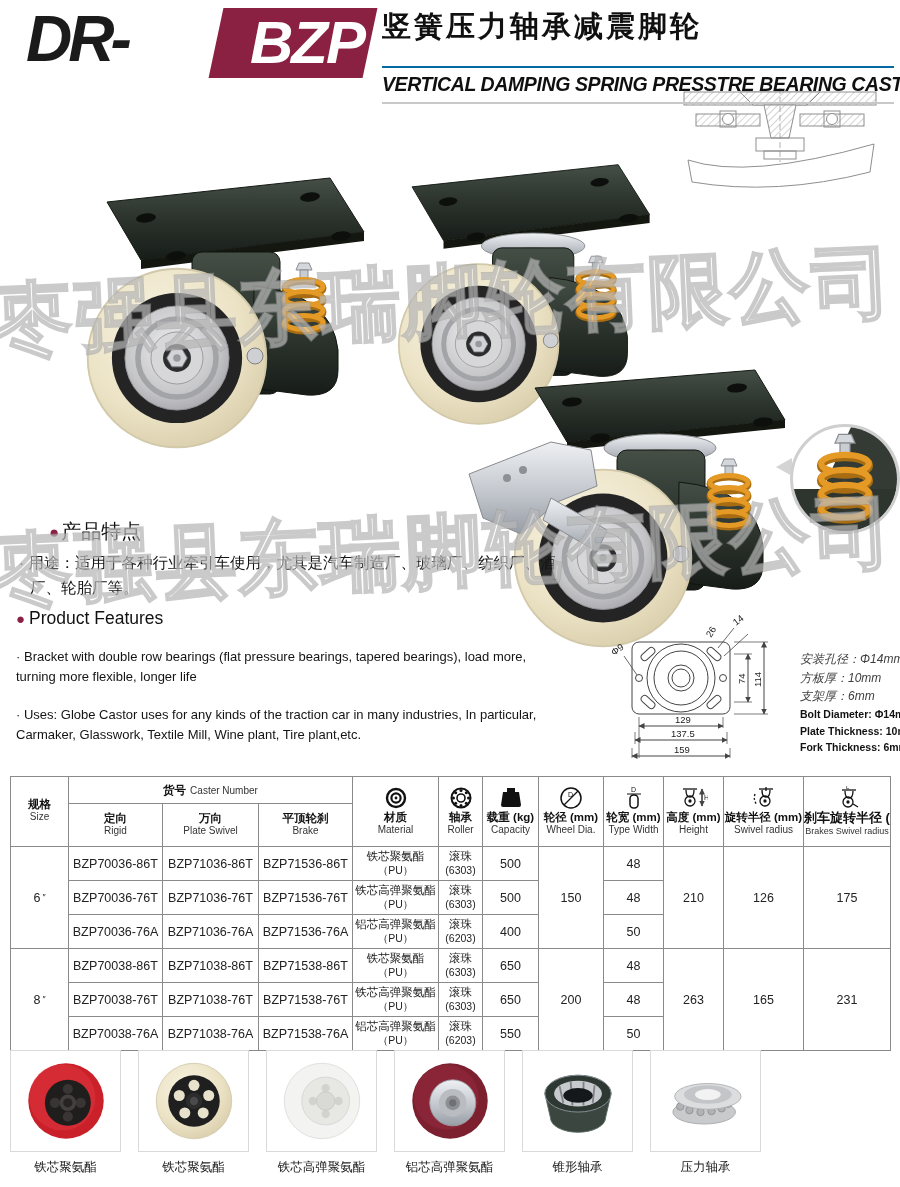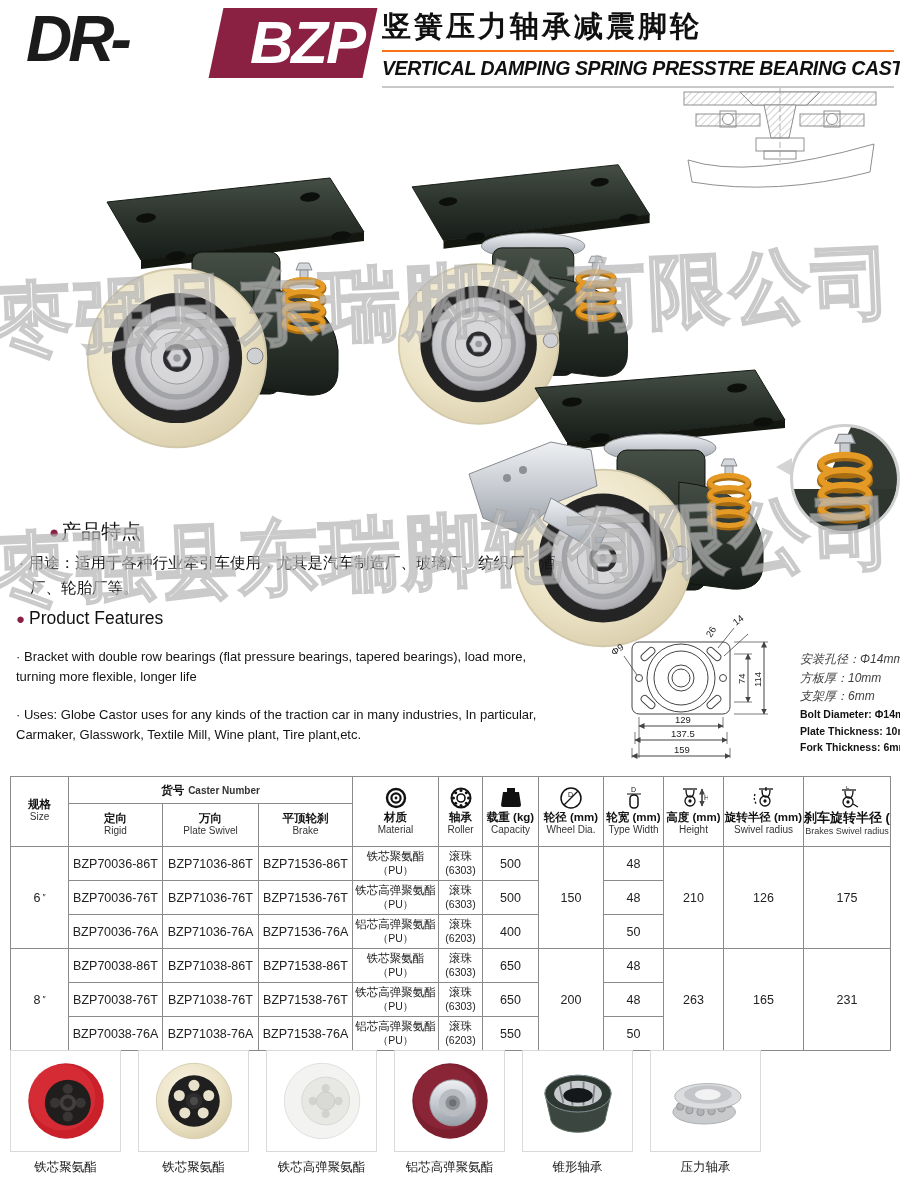--- a/index.html
+++ b/index.html
@@ -8,21 +8,21 @@
 
   
   .logo-dr{position:absolute;left:26px;top:2px;font-size:64px;font-weight:bold;font-style:italic;
            letter-spacing:-4px;color:#1b1b1b;z-index:7;}
   .logo-bzp-box{position:absolute;left:216px;top:8px;width:154px;height:70px;background:#8a2142;
                 transform:skewX(-12deg);z-index:6;}
   .logo-bzp{position:absolute;left:226px;top:8px;font-size:60px;font-weight:bold;font-style:italic;
             letter-spacing:-2px;color:#fff;z-index:7;margin-left:24px;}
   .title-block{position:absolute;left:382px;top:7px;width:512px;z-index:7;}
   .title-cn{font-size:29px;font-weight:bold;color:#101010;letter-spacing:3px;
-            padding-bottom:3px;border-bottom:2px solid #f97316;}
+            padding-bottom:19px;border-bottom:2px solid #0369a1;}
   .title-en{font-size:19.5px;font-weight:bold;font-style:italic;color:#101010;letter-spacing:-0.4px;
             padding-top:5px;padding-bottom:6px;border-bottom:2px solid #c8c8c8;white-space:nowrap;}
 
   
   .wm{position:absolute;left:-8px;width:930px;font-size:80px;font-weight:bold;white-space:nowrap;
       color:rgba(255,255,255,0.40);-webkit-text-stroke:2px rgba(158,158,158,0.55);
       z-index:10;pointer-events:none;letter-spacing:2px;}
   .wm1{top:248px;transform:rotate(-2.5deg);}
   .wm2{top:498px;transform:rotate(-2.5deg);}
 
@@ -53,21 +53,21 @@
 
   
   .spec-table{position:absolute;left:10px;top:776px;z-index:6;border-collapse:collapse;background:#fff;
               table-layout:fixed;width:880px;}
   .spec-table td,.spec-table th{border:1px solid #8a8a8a;text-align:center;vertical-align:middle;
               padding:0;color:#222;font-weight:normal;overflow:hidden;}
   .hic svg{display:block;margin:2px auto 0;}
   .hcn{display:block;font-size:11.5px;font-weight:bold;color:#111;white-space:nowrap;line-height:1.25;}
   .hcn.sm{font-size:13px;}
   .hen{display:block;font-size:10px;color:#333;white-space:nowrap;line-height:1.25;padding-bottom:2px;}
-  .hen-inline{font-size:10px;color:#333;font-weight:bold;margin-left:4px;}
+  .hen-inline{font-size:10px;color:#333;font-weight:normal;margin-left:4px;}
   .gh{height:26px;font-size:13px;}
   .sub{height:42px;}
   .spec-table tbody td{height:33px;font-size:12.5px;}
   td.c-part{font-size:12px;letter-spacing:0;}
   td.two span{display:block;line-height:1.2;}
   td.two .l1{font-size:11.5px;}
   td.two .l2{font-size:10.5px;}
   td.c-size{font-size:16px;}
   td.c-size .inch{font-size:9px;vertical-align:top;position:relative;top:1px;margin-left:2px;}
 

